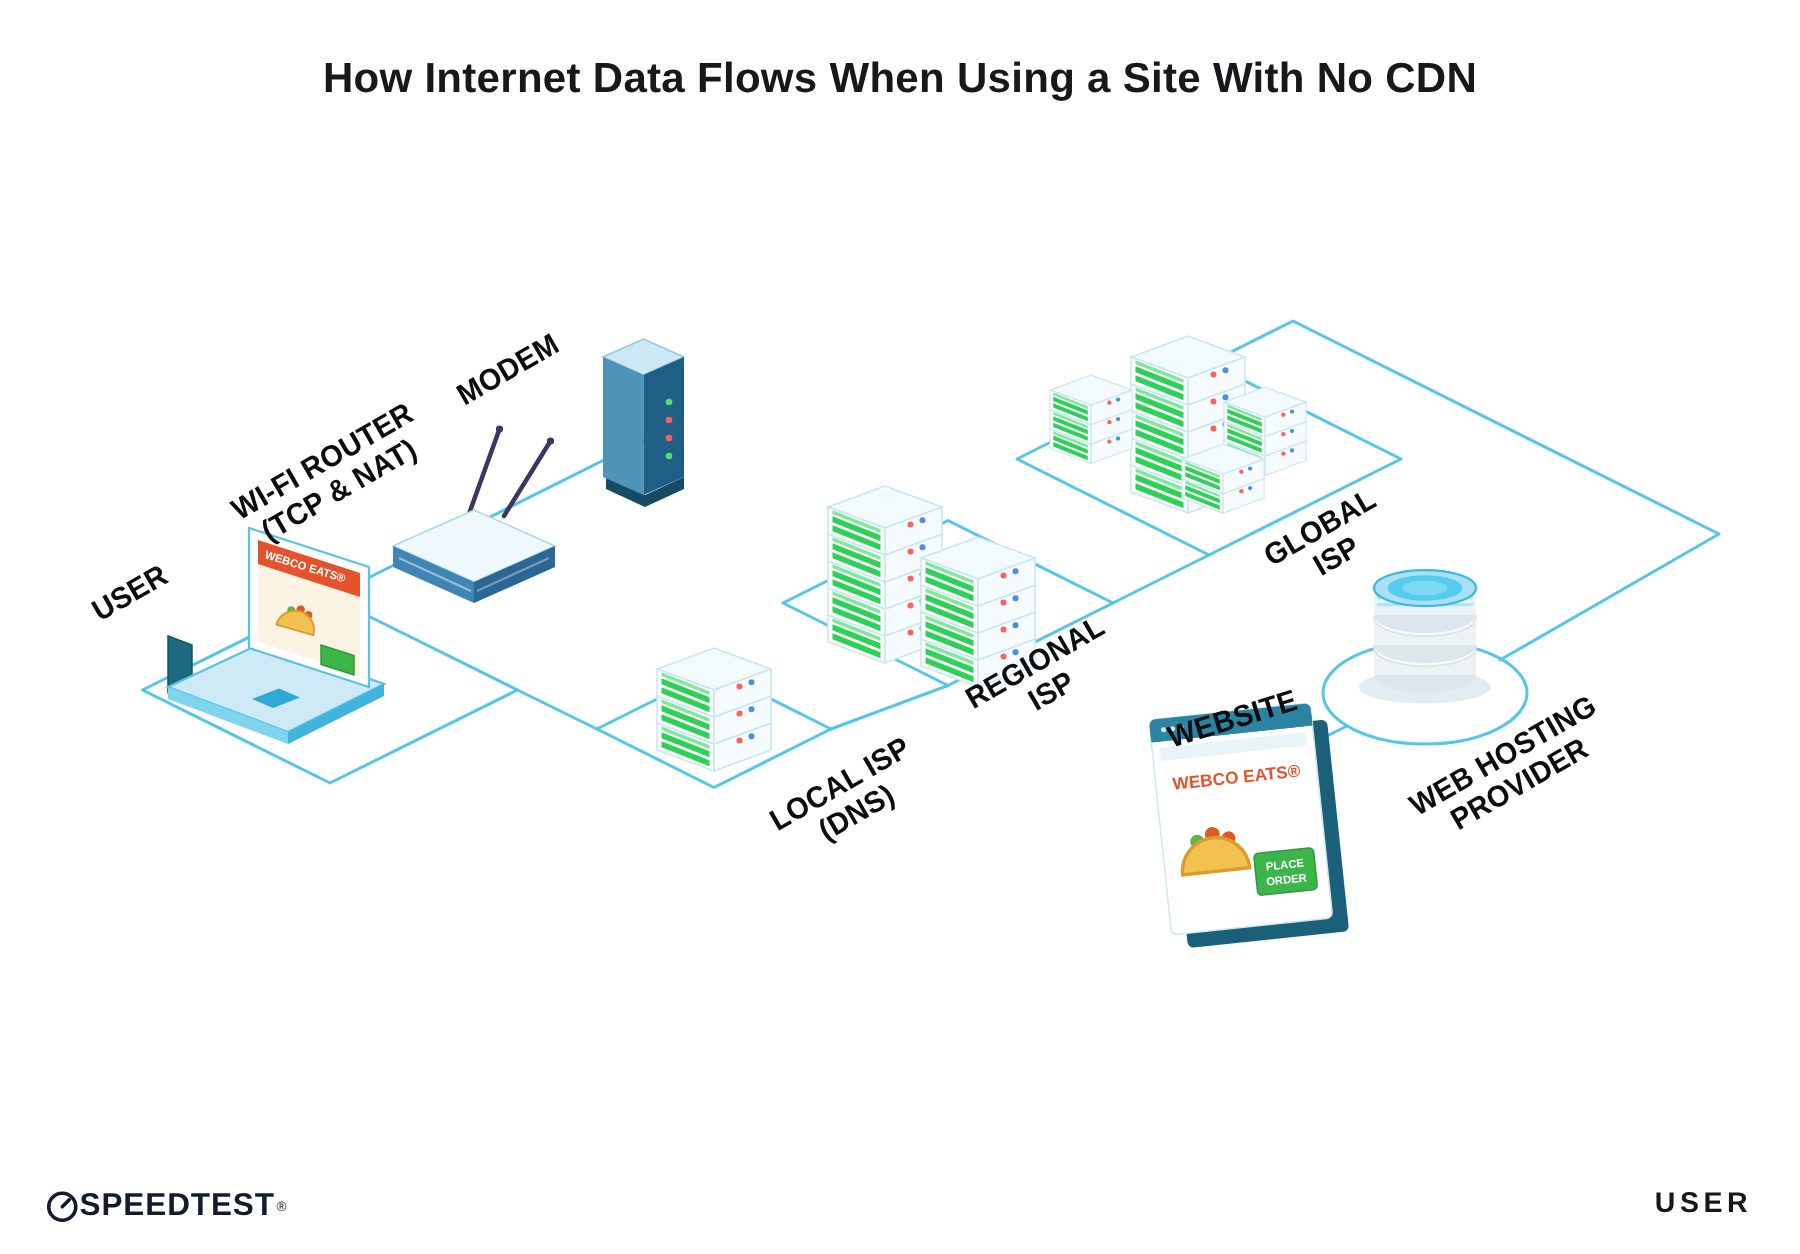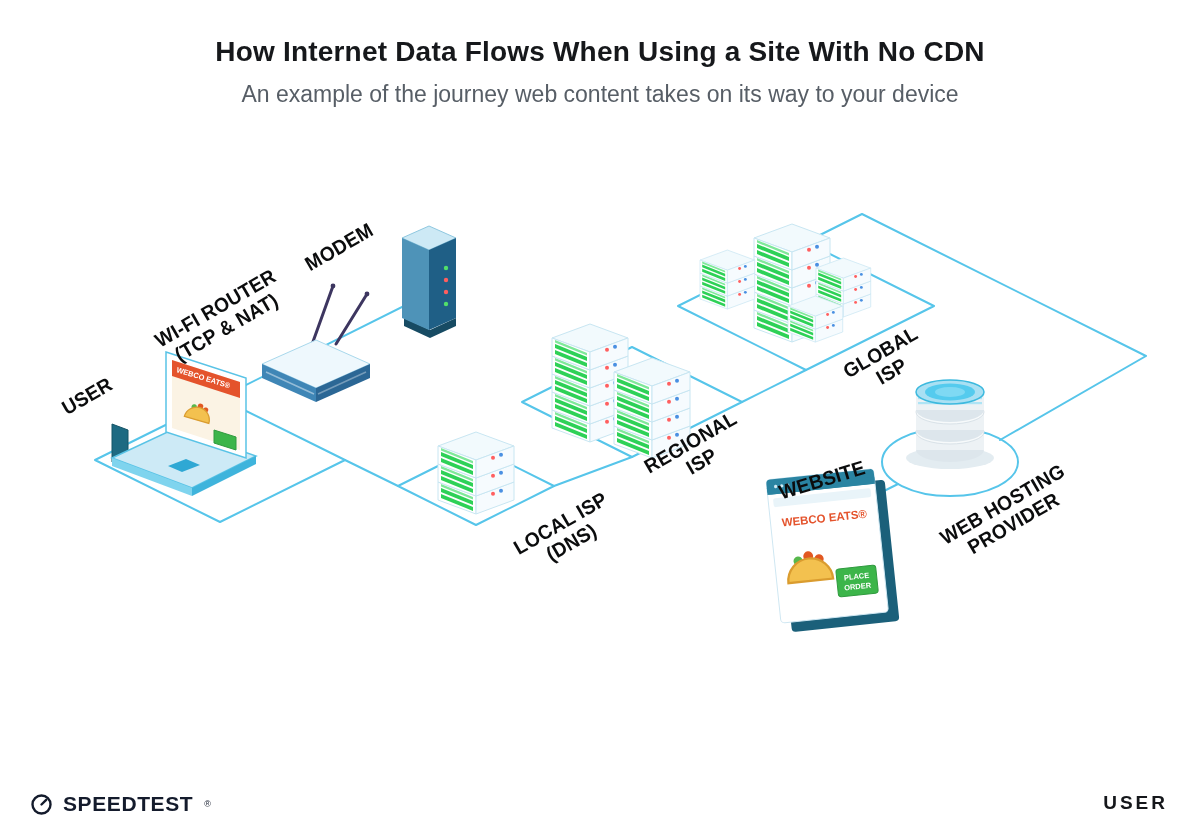--- a/index.html
+++ b/index.html
@@ -14,34 +14,33 @@
   .diagram-svg { position:absolute; left:0; top:0; width:1200px; height:836px; }
 
   .node-label {
     position:absolute; font-weight:700; font-size:20px; line-height:1.12;
     color:#0b0c0d; text-align:center; white-space:pre-line; letter-spacing:.2px;
     transform:translate(-50%,-50%) rotate(-30deg) scaleX(.96);
   }
   .node-label.flat { transform:translate(-50%,-50%) rotate(-17deg) scaleX(.96); }
 
   .footer { position:absolute; left:0; right:0; bottom:14px; height:42px; }
-  .speedtest { position:absolute; left:30px; bottom:6px; display:flex; align-items:center; gap:10px;
+  .speedtest { position:absolute; left:30px; bottom:6px; display:flex; align-items:center; gap:0;
                color:#141b2c; font-weight:700; font-size:21px; letter-spacing:.6px; }
   .speedtest sup { font-size:9px; font-weight:400; margin-left:1px; }
   .ookla { position:absolute; right:32px; bottom:8px; font-size:19px; font-weight:600;
            letter-spacing:3px; color:#15171b; }
 </style>
 </head>
 <body>
 
 <div class="canvas">
 
   <div class="header">
     <div class="title">How Internet Data Flows When Using a Site With No CDN</div>
-    <div class="subtitle">An example of the journey web content takes on its way to your device</div>
   </div>
 
   <svg class="diagram-svg" viewBox="0 0 1200 836">
     <defs>
 
       <g id="srv">
         <polygon points="0,14 38,0 76,14 38,28" fill="#f2fafd" stroke="#c8e6f2" stroke-width="1"></polygon>
         <polygon points="0,14 38,28 38,46 0,32" fill="#ffffff" stroke="#c8e6f2" stroke-width="1"></polygon>
         <polygon points="38,28 76,14 76,32 38,46" fill="#f6fbfe" stroke="#c8e6f2" stroke-width="1"></polygon>
         <polygon points="3,16.1 35,28.9 35,31.4 3,18.6" fill="#7fe89a"></polygon>

